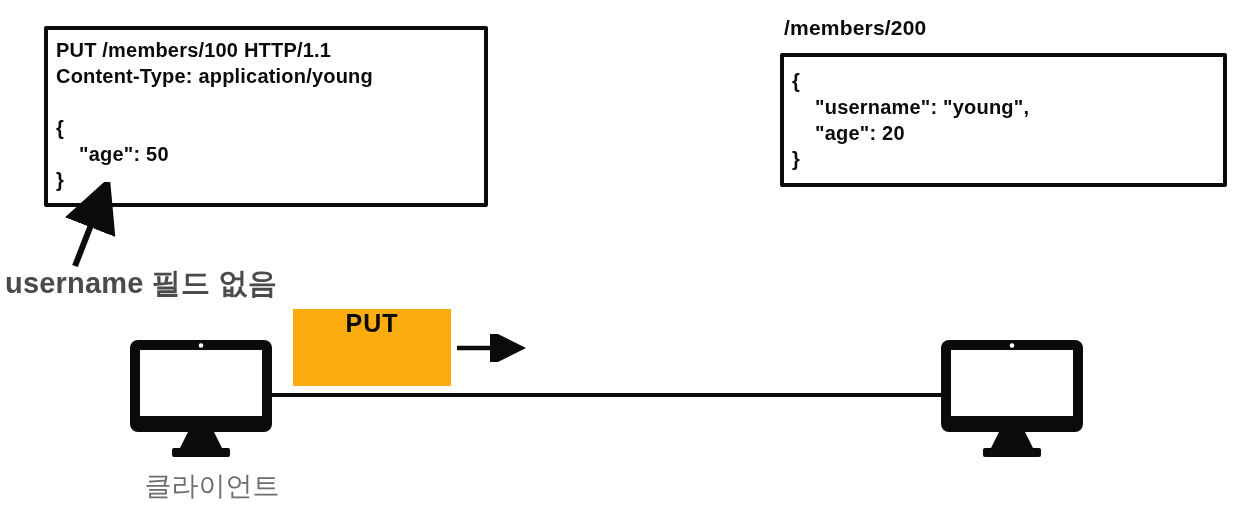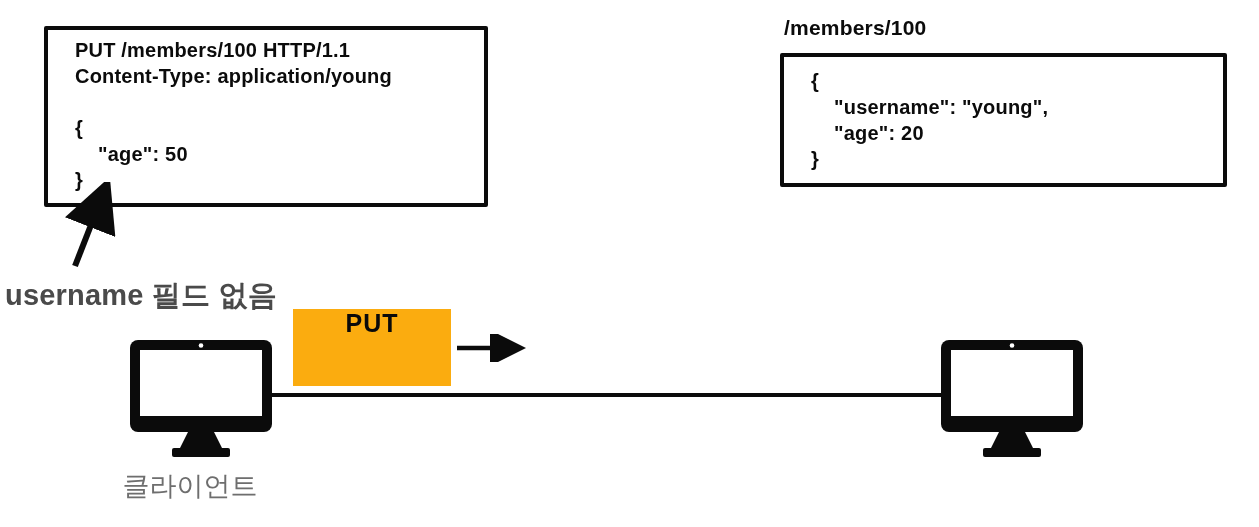--- a/index.html
+++ b/index.html
@@ -27,40 +27,38 @@
   .request-box { left: 44px; top: 26px; width: 444px; height: 181px; padding: 7px 0 0 8px; }
   .resource-box { left: 780px; top: 53px; width: 447px; height: 134px; padding: 11px 0 0 8px; }
   .code-line {
     font-size: 20px;
     font-weight: bold;
     line-height: 26px;
     height: 26px;
     color: var(--ink);
     white-space: pre;
     letter-spacing: 0.2px;
-    margin-left: 19px;
   }
   .resource-label {
     position: absolute;
     left: 784px; top: 16px;
     font-size: 21px;
     font-weight: bold;
     color: var(--ink);
     letter-spacing: 0.2px;
   }
   .annotation-arrow { position: absolute; left: 58px; top: 182px; }
   .annotation-text {
     position: absolute;
     left: 5px; top: 264px;
     font-size: 29px;
     font-weight: bold;
     color: var(--annotation-text);
     letter-spacing: 0.2px;
     white-space: nowrap;
-    margin-top: 12px;
   }
   .put-box {
     position: absolute;
     left: 293px; top: 309px;
     width: 158px; height: 77px;
     background: var(--message-bg);
     display: flex;
     align-items: flex-start;
     justify-content: center;
   }
@@ -82,21 +80,21 @@
   .monitor.server { left: 941px; top: 340px; }
   .node-label {
     position: absolute;
     top: 468px;
     width: 160px;
     text-align: center;
     font-size: 27px;
     color: var(--node-label-text);
     white-space: nowrap;
   }
-  .node-label.client { left: 110px; }
+  .node-label.client { left: 132px; }
   .node-label.server { left: 933px; }
 </style>
 </head>
 <body>
 
 <div class="stage">
 
   <div class="sketch-box request-box">
     <div class="code-line">PUT /members/100 HTTP/1.1</div>
     <div class="code-line">Content-Type: application/young</div>
@@ -110,21 +108,21 @@
     <defs>
       <marker id="ah1" markerWidth="9" markerHeight="9" refX="4.5" refY="4.5" orient="auto">
         <polygon points="0,0 9,4.5 0,9" fill="#0B0B0B"></polygon>
       </marker>
     </defs>
     <line x1="17" y1="84" x2="42" y2="20" stroke="#0B0B0B" stroke-width="6" marker-end="url(#ah1)"></line>
   </svg>
 
   <div class="annotation-text">username 필드 없음</div>
 
-  <div class="resource-label">/members/100</div>
+  <div class="resource-label">/members/200</div>
 
   <div class="sketch-box resource-box">
     <div class="code-line">{</div>
     <div class="code-line">    "username": "young",</div>
     <div class="code-line">    "age": 20</div>
     <div class="code-line">}</div>
   </div>
 
   <div class="put-box">
     <span>PUT</span>

